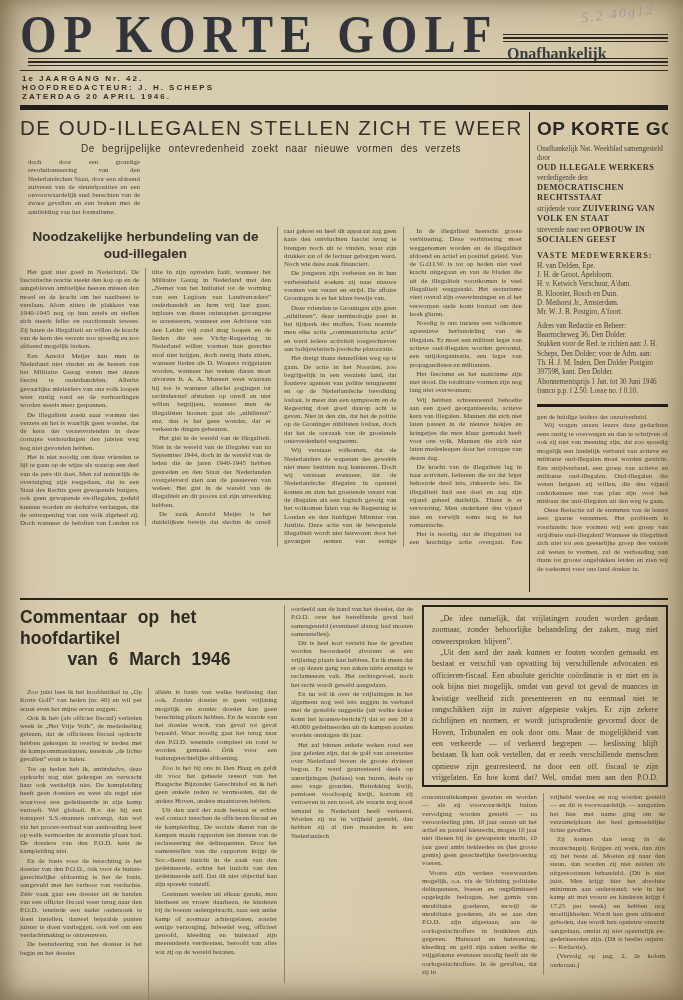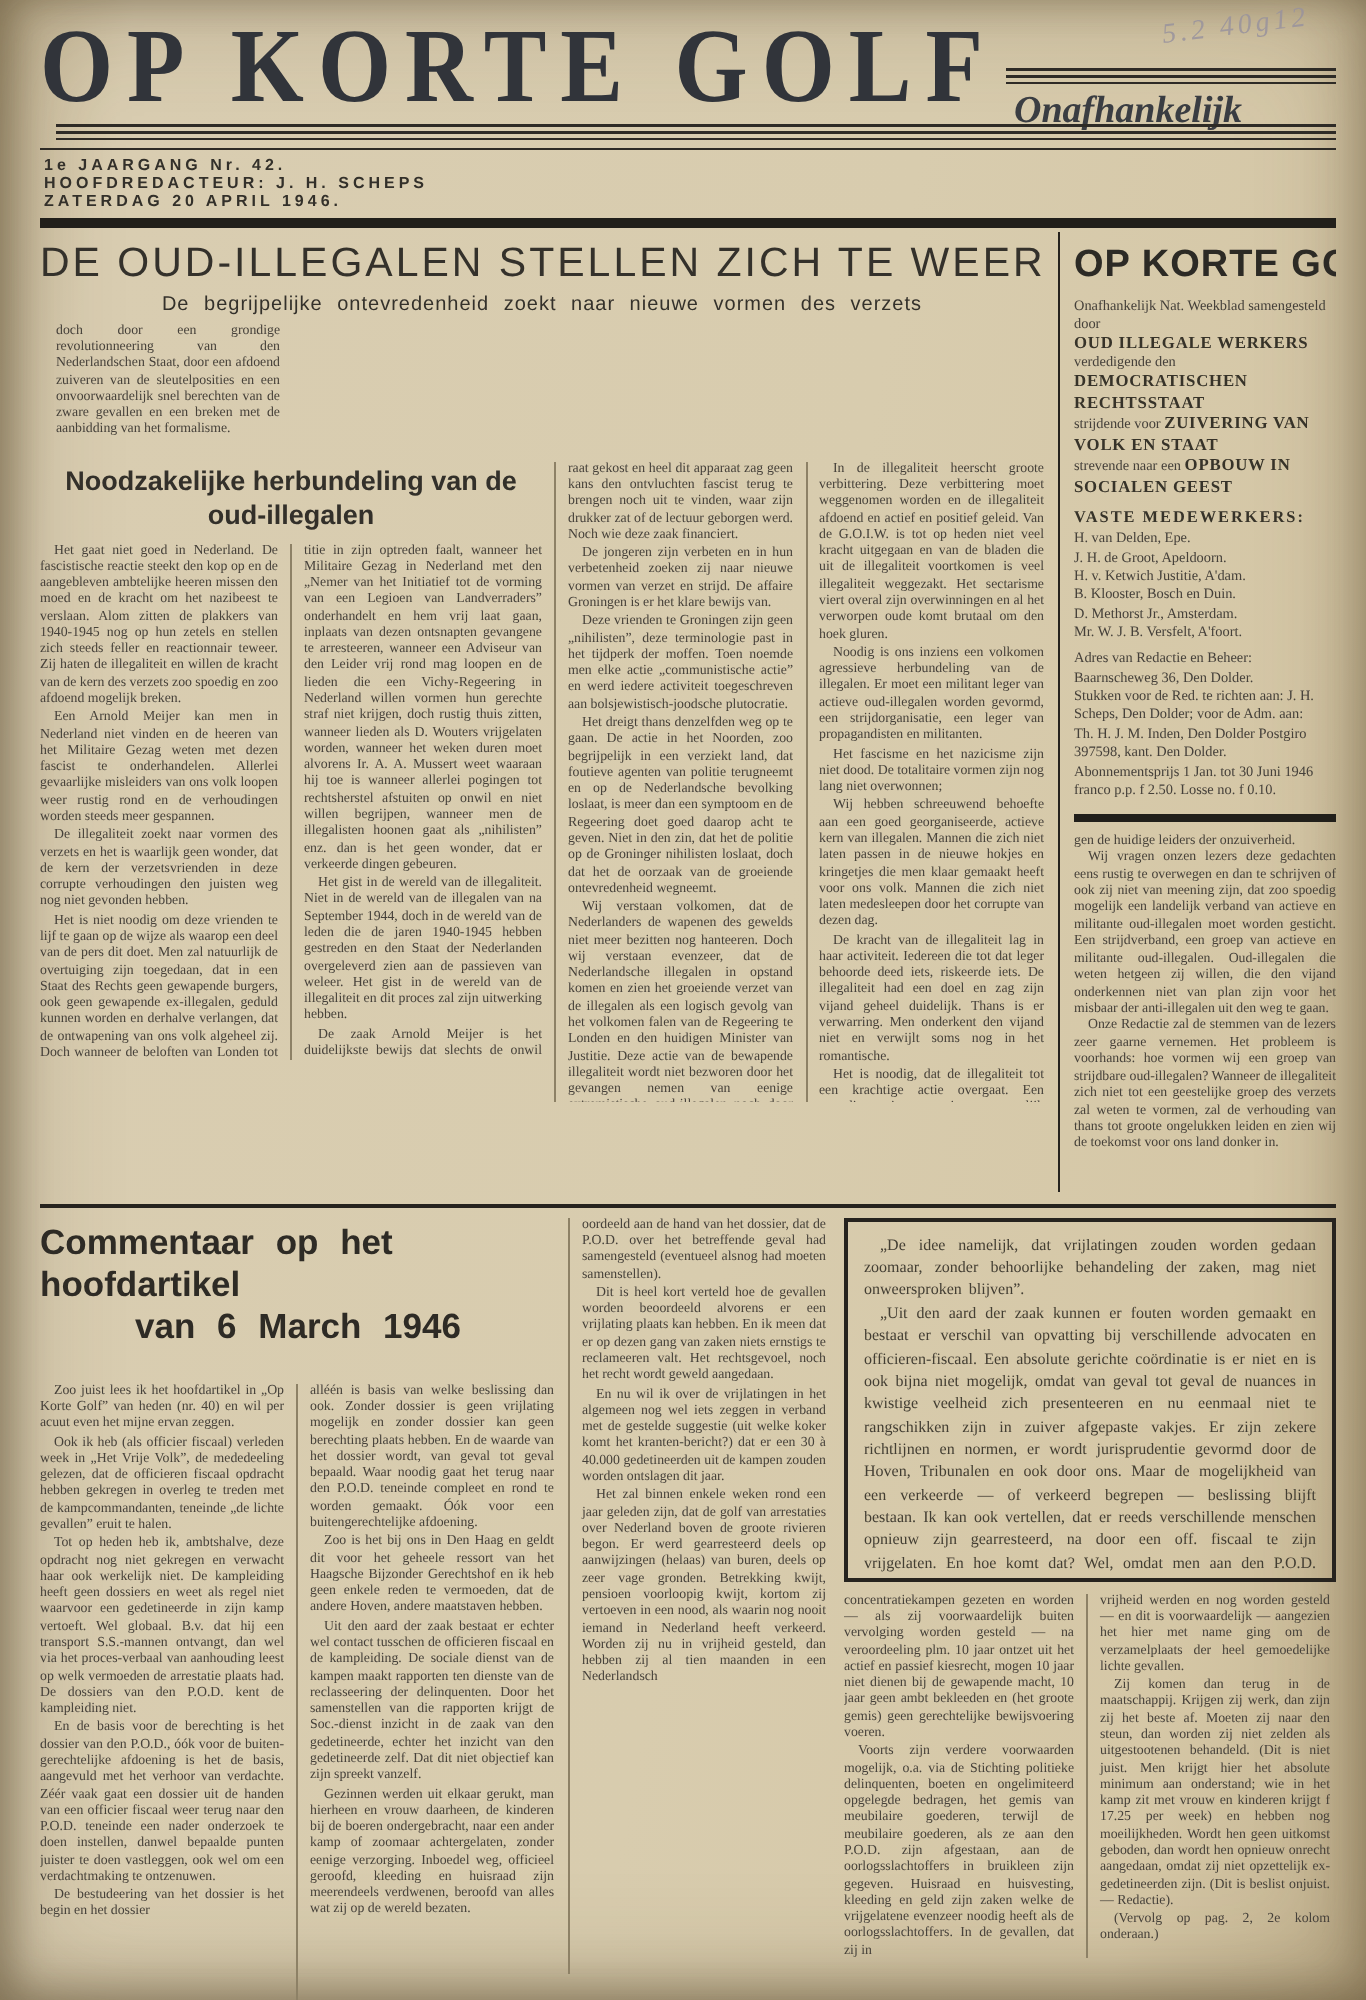--- a/index.html
+++ b/index.html
@@ -11,21 +11,21 @@
     color:#3e3a30;}
   .pencil-note{position:absolute;top:6px;right:28px;transform:rotate(-7deg);
     font-style:italic;font-size:14px;color:#99939d;letter-spacing:2px;opacity:.85;}
   
   .masthead{position:relative;}
   .mast-row{display:flex;align-items:flex-start;}
   .paper-title{margin:0;font-family:"Liberation Serif",serif;font-weight:bold;
     font-size:47px;line-height:1.0;letter-spacing:7px;color:#31343a;transform:scaleY(1.12);transform-origin:top left;white-space:nowrap;}
   .tag-block{margin-left:auto;margin-top:26px;width:165px;}
   .trip{height:8px;background:repeating-linear-gradient(#2e2b26 0 1.4px,rgba(0,0,0,0) 1.4px 3.4px);}
-  .tagline{font-style:italic;font-weight:bold;font-size:19px;color:#3a3d42;line-height:1.25;padding:2px 0 0 4px;}
+  .tagline{font-weight:bold;font-size:16px;color:#3a3d42;line-height:1.25;padding:2px 0 0 4px;}
   .tagline div:nth-child(2){padding-left:14px;}
   .sub-row{display:flex;align-items:flex-end;margin-top:-6px;}
   .subtitle{font-style:italic;font-weight:bold;font-size:14.5px;color:#383b40;white-space:nowrap;}
   .sub-row .trip{flex:1;margin-left:8px;margin-bottom:4px;}
   
   .info-bar{display:flex;justify-content:space-between;border-top:1.6px solid #2e2b26;
     padding:3px 2px 2px 2px;font-family:"Liberation Sans",sans-serif;font-weight:bold;
     font-size:8px;letter-spacing:2px;color:#33302a;flex-direction:column;}
   .black-bar{height:5px;background:#211f1a;margin-top:2px;}
   
@@ -164,24 +164,24 @@
         <p class="mi caps">OUD ILLEGALE WERKERS</p>
         <p class="mi">verdedigende den</p>
         <p class="mi caps">DEMOCRATISCHEN RECHTSSTAAT</p>
         <p class="mi"><span>strijdende voor</span> <span class="caps">ZUIVERING VAN VOLK EN STAAT</span></p>
         <p class="mi"><span>strevende naar een</span> <span class="caps">OPBOUW IN SOCIALEN GEEST</span></p>
       </div>
       <p class="contrib-head">VASTE MEDEWERKERS:</p>
       <div class="contrib">
           <p>H. van Delden, Epe.</p>
           <p>J. H. de Groot, Apeldoorn.</p>
-          <p>H. v. Ketwich Justitie, A'dam.</p>
+          <p>H. v. Ketwich Verschuur, A'dam.</p>
           <p>B. Klooster, Bosch en Duin.</p>
           <p>D. Methorst Jr., Amsterdam.</p>
-          <p>Mr. W. J. B. Versfelt, A'foort.</p>
+          <p>Mr. W. J. B. Postgiro, A'foort.</p>
         </div>
       <div class="admin">
           <p>Adres van Redactie en Beheer: Baarnscheweg 36, Den Dolder.</p>
           <p>Stukken voor de Red. te richten aan: J. H. Scheps, Den Dolder; voor de Adm. aan:</p>
           <p>Th. H. J. M. Inden, Den Dolder Postgiro 397598, kant. Den Dolder.</p>
           <p>Abonnementsprijs 1 Jan. tot 30 Juni 1946 franco p.p. f 2.50. Losse no. f 0.10.</p>
         </div>
       <div class="side-rule"></div>
       <div class="side-cont cont">
           <p>gen de huidige leiders der onzuiverheid.</p>

